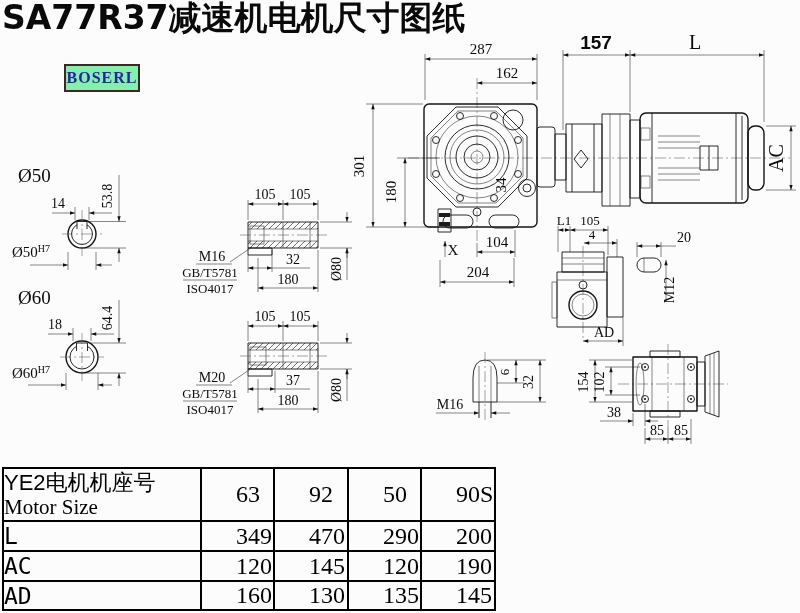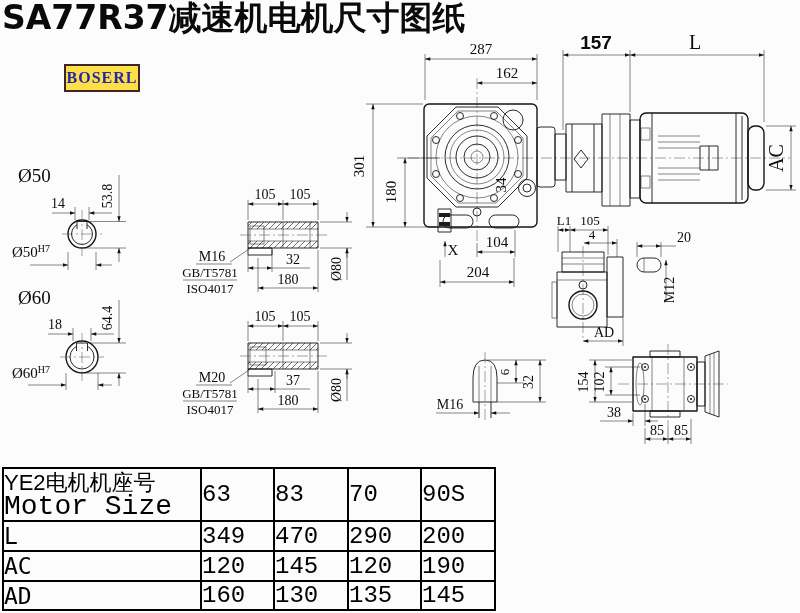--- a/index.html
+++ b/index.html
@@ -7,41 +7,41 @@
     width:800px;height:613px;position:relative;overflow:hidden;
     background:#fcfcfc;font-family:"Liberation Serif",serif;color:#0e0e0e;
   }
   .title{
     position:absolute;left:2px;top:-4px;
     font-family:"DejaVu Sans",sans-serif;font-weight:bold;
     font-size:33px;letter-spacing:0px;color:#0a0a0a;white-space:nowrap;
   }
   .logo{
     position:absolute;left:64px;top:64px;width:72px;height:24px;
-    border:2px solid #402426;background:#fde047;
+    border:2px solid #402426;background:#86efac;
     color:#2525a8;font:bold 16px "Liberation Serif",serif;
     text-align:center;line-height:24px;letter-spacing:1px;
   }
   svg.draw{position:absolute;left:0;top:0;}
   svg .o{stroke:#141414;stroke-width:1.4;fill:none;stroke-linejoin:round;}
   svg .m{stroke:#141414;stroke-width:0.9;fill:none;stroke-linejoin:round;}
   svg .t{stroke:#222;stroke-width:0.55;fill:none;}
   svg .c{stroke:#555;stroke-width:0.55;fill:none;stroke-dasharray:11 3 2 3;}
   svg text{fill:#0c0c0c;font-family:"Liberation Serif",serif;}
   svg text.d{font-size:15px;text-anchor:middle;}
   svg text.d13{font-size:13px;text-anchor:middle;}
   svg text.d14{font-size:14px;text-anchor:middle;}
   svg text.big{font-size:20px;text-anchor:middle;}
   svg text.bold157{font-family:"Liberation Sans",sans-serif;font-weight:bold;font-size:19px;text-anchor:middle;}
   svg text.lab{font-size:19px;text-anchor:start;}
   .spec{position:absolute;left:2px;top:467px;border-collapse:collapse;table-layout:fixed;}
   .spec td{border:2px solid #000;text-align:left;vertical-align:middle;padding:0;color:#000;}
-  .spec .num{font-family:Liberation Mono, monospace;font-size:24px;}
+  .spec .num{font-family:Liberation Serif, serif;font-size:24px;padding-left:34px;}
   .spec .hcn{font-family:"Liberation Sans",sans-serif;font-size:22px;line-height:24px;}
-  .spec .hen{font-family:Liberation Mono, monospace;font-size:28px;line-height:24px;}
+  .spec .hen{font-family:Liberation Serif, serif;font-size:21px;line-height:24px;}
   .spec .rowlab{font-family:"DejaVu Sans Mono",monospace;font-size:23px;}
 </style>
 </head>
 <body>
 
 <div class="title">SA77R37减速机电机尺寸图纸</div>
 <div class="logo">BOSERL</div>
 
 <svg class="draw" width="800" height="465" viewBox="0 0 800 465">
   <defs>
@@ -397,22 +397,22 @@
       <col style="width:73px">
       <col style="width:74px">
   </colgroup>
   <tbody>
       <tr style="height:53px">
     <td>
       <div class="hcn">YE2电机机座号</div>
       <div class="hen">Motor Size</div>
     </td>
     <td class="num">63</td>
-    <td class="num">83</td>
-    <td class="num">70</td>
+    <td class="num">92</td>
+    <td class="num">50</td>
     <td class="num">90S</td>
   </tr>
   <tr style="height:30px">
     <td class="rowlab">L</td>
     <td class="num">349</td>
     <td class="num">470</td>
     <td class="num">290</td>
     <td class="num">200</td>
   </tr>
   <tr style="height:30px">

